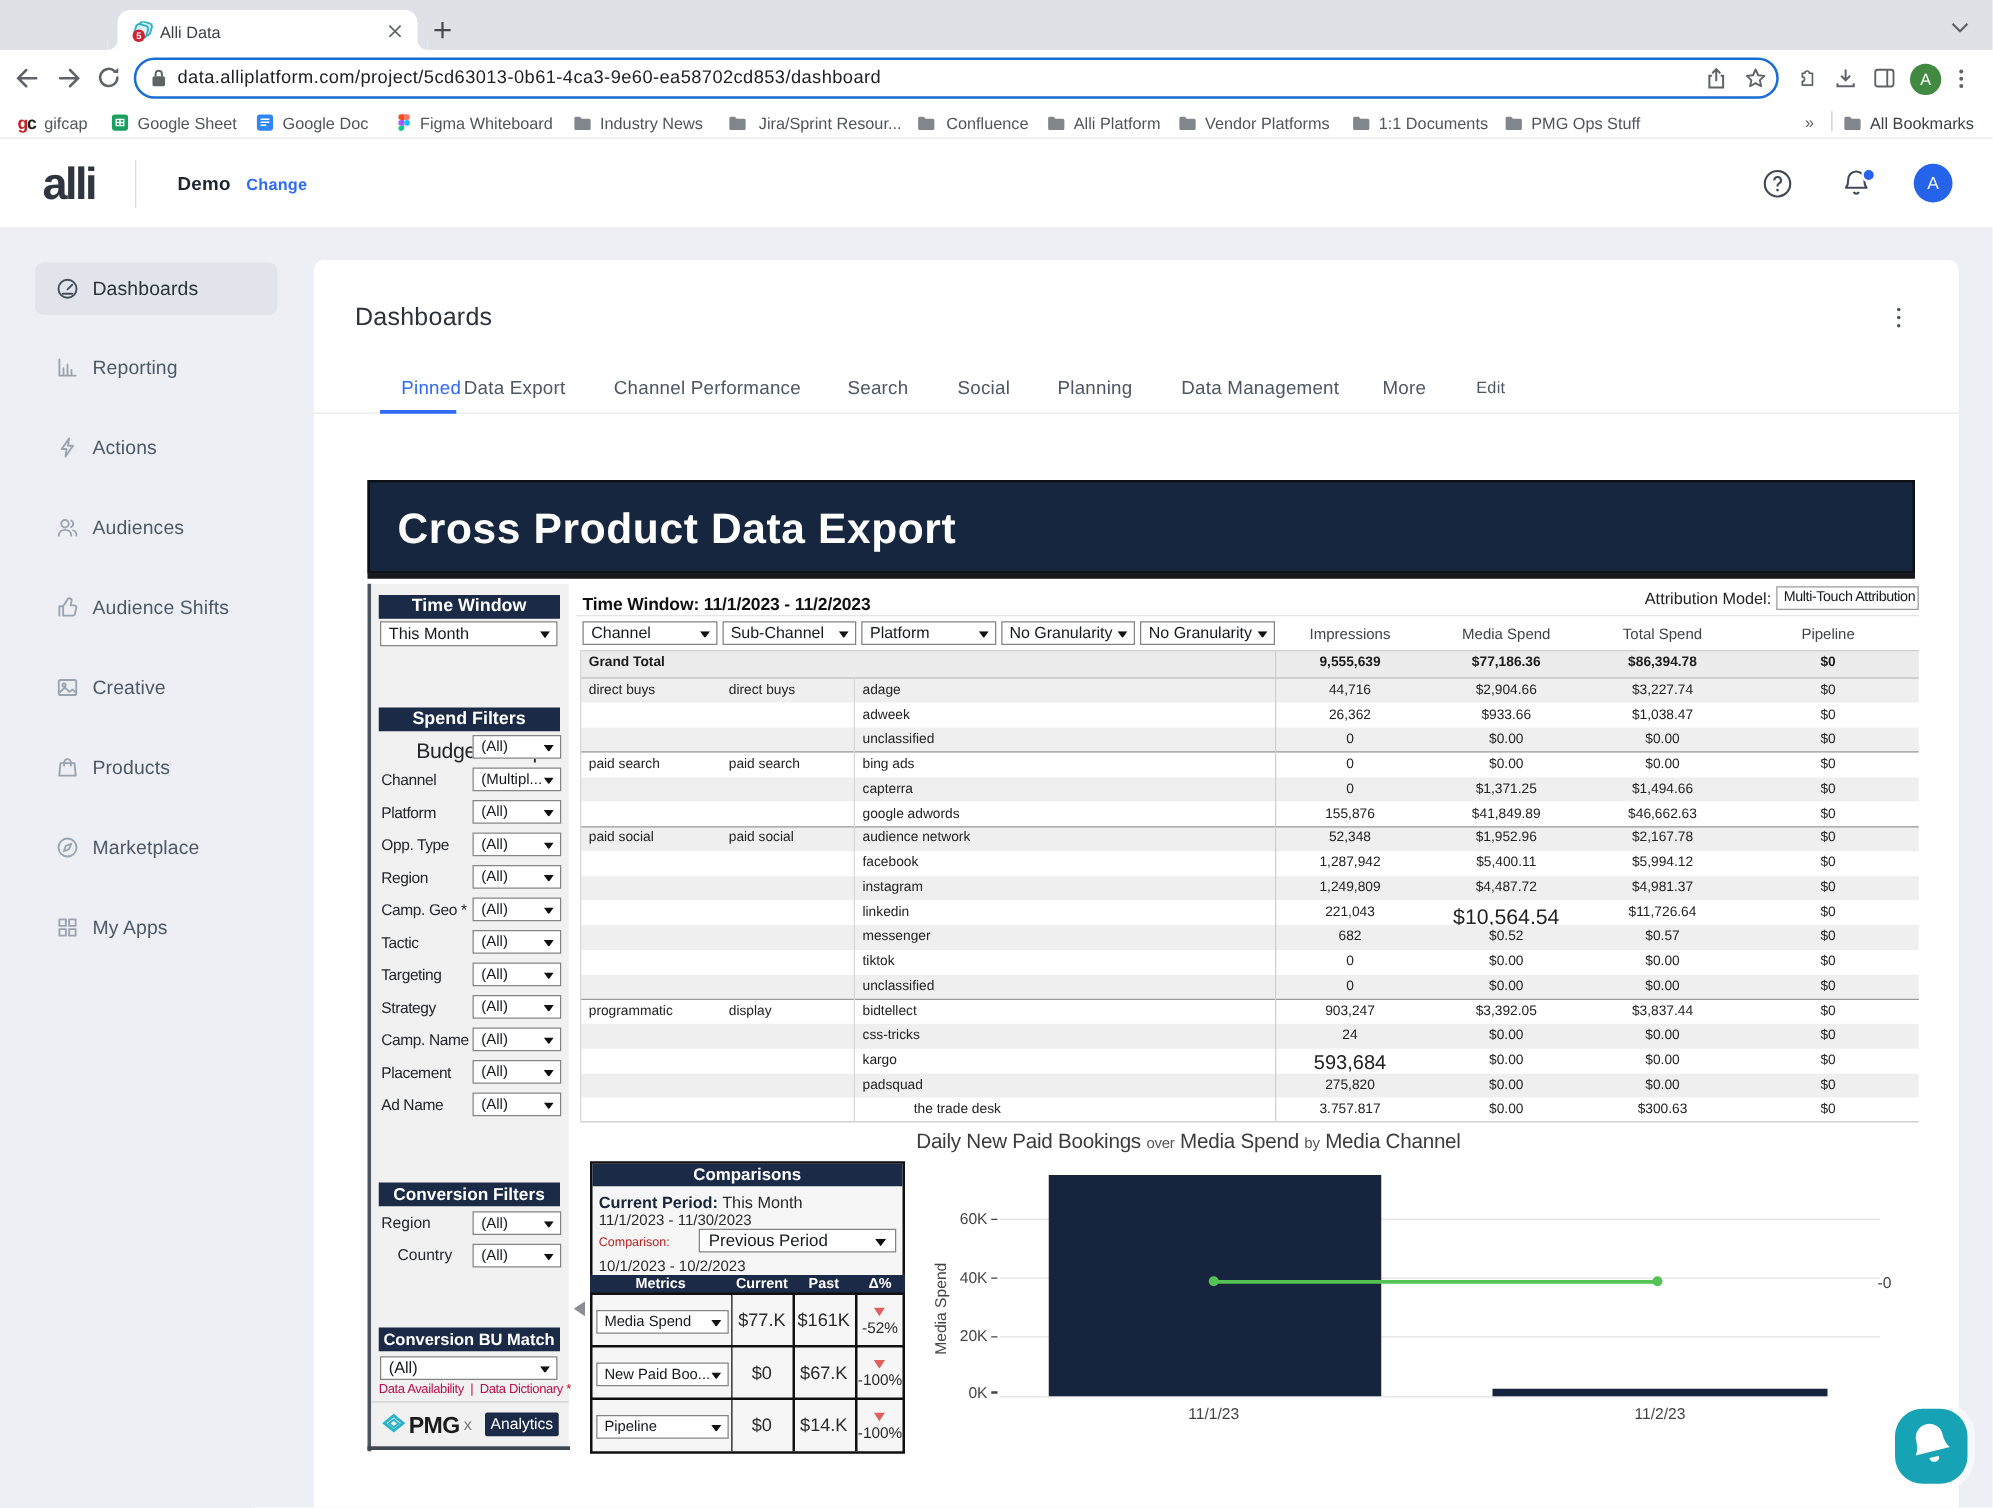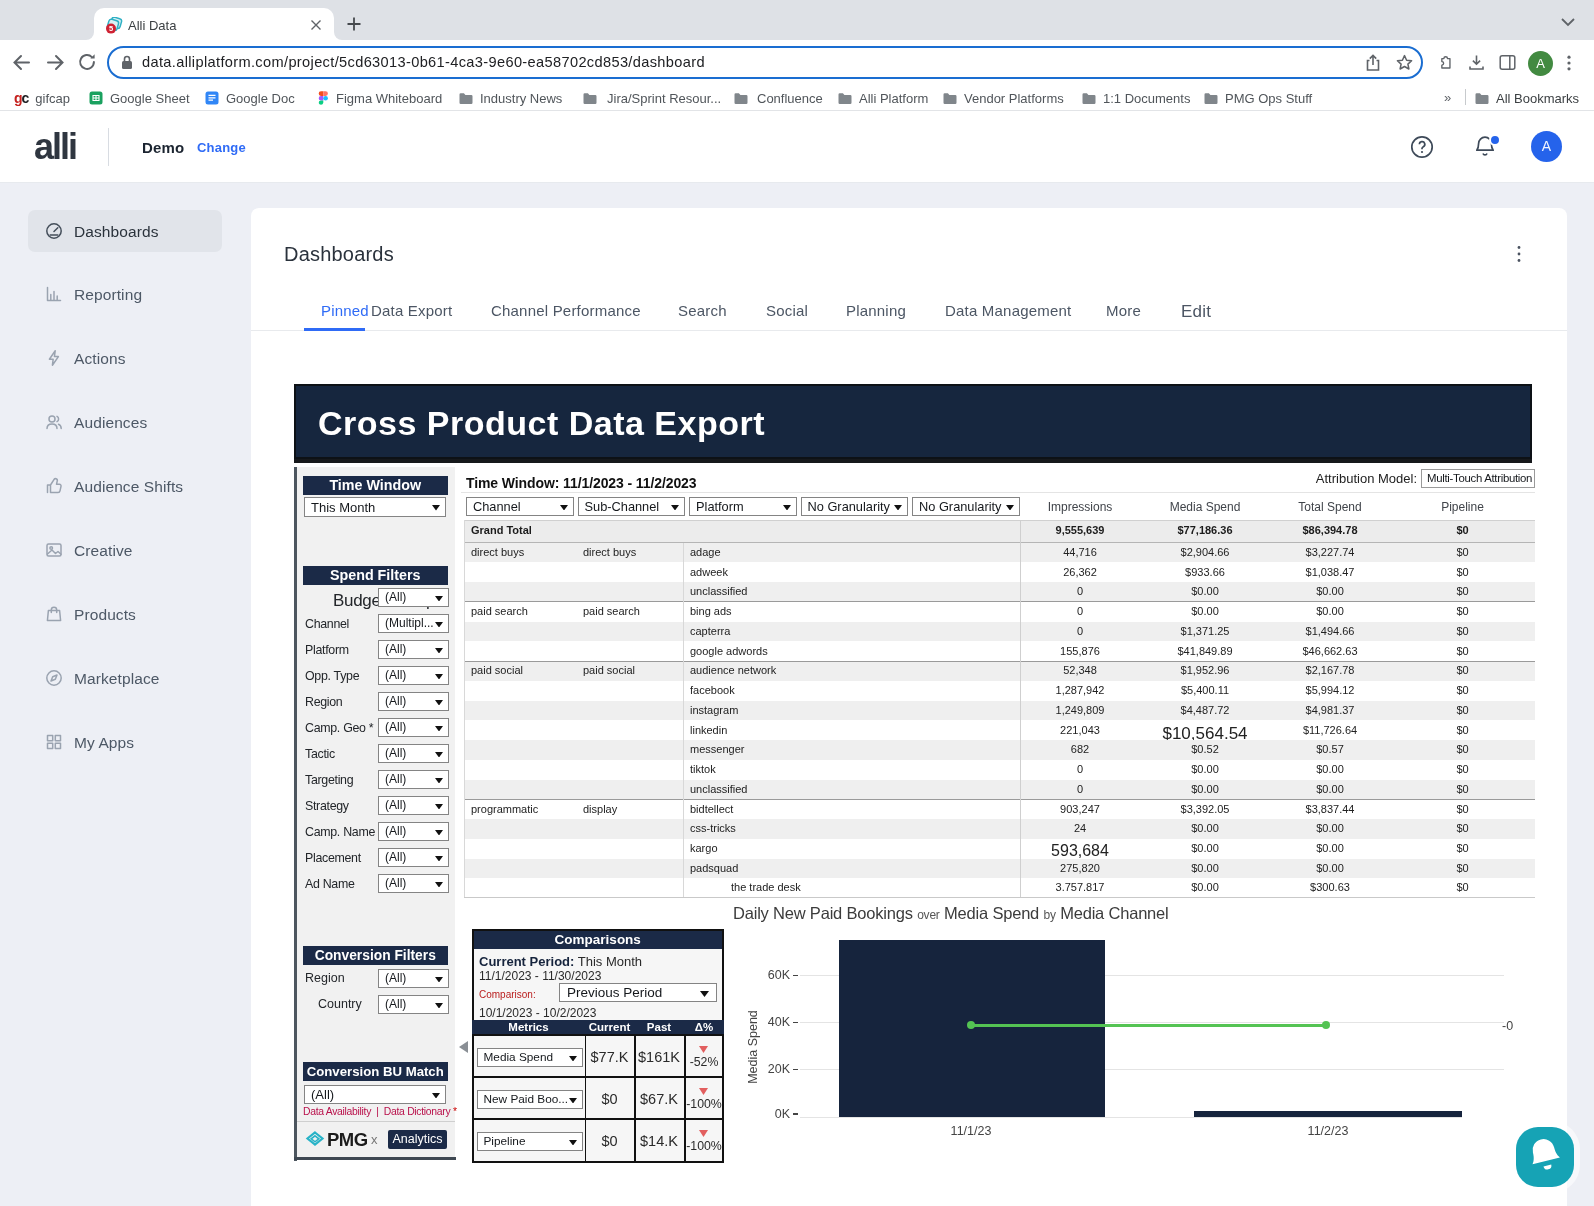--- a/index.html
+++ b/index.html
@@ -243,21 +243,21 @@
     <circle cx="3" cy="15.5" r="1.4" fill="#4a5260"></circle>
   </svg>
 <div class="abs" style="left:321px;top:302px;font-size:15px;color:#2f6bf6;letter-spacing:0.2px;">Pinned</div>
 <div class="abs" style="left:371px;top:302px;font-size:15px;color:#4c5664;letter-spacing:0.2px;">Data Export</div>
 <div class="abs" style="left:491px;top:302px;font-size:15px;color:#4c5664;letter-spacing:0.2px;">Channel Performance</div>
 <div class="abs" style="left:678px;top:302px;font-size:15px;color:#4c5664;letter-spacing:0.2px;">Search</div>
 <div class="abs" style="left:766px;top:302px;font-size:15px;color:#4c5664;letter-spacing:0.2px;">Social</div>
 <div class="abs" style="left:846px;top:302px;font-size:15px;color:#4c5664;letter-spacing:0.2px;">Planning</div>
 <div class="abs" style="left:945px;top:302px;font-size:15px;color:#4c5664;letter-spacing:0.2px;">Data Management</div>
 <div class="abs" style="left:1106px;top:302px;font-size:15px;color:#4c5664;letter-spacing:0.2px;">More</div>
-<div class="abs" style="left:1181px;top:302px;font-size:17px;color:#4c5664;letter-spacing:0.2px;">Edit</div>
+<div class="abs" style="left:1181px;top:302px;font-size:13px;color:#4c5664;letter-spacing:0.2px;">Edit</div>
 <div class="abs" style="left:251px;top:330px;width:1316px;height:1px;background:#e8eaed;"></div>
 <div class="abs" style="left:304px;top:328px;width:61px;height:3px;background:#2f6bf6;"></div>
 <div class="abs" style="left:294px;top:384px;width:1238px;height:75px;background:#16263e;border:2px solid #0d1116;"></div>
 <div class="abs" style="left:294px;top:459px;width:1238px;height:4px;background:#16181b;"></div>
 <div class="abs" style="left:318px;top:404px;font-size:34px;font-weight:bold;color:#fff;letter-spacing:0.5px;">Cross Product Data Export</div>
 <div class="abs" style="left:294px;top:467px;width:3px;height:694px;background:#4d565f;"></div>
 <div class="abs" style="left:297px;top:467px;width:158px;height:690px;background:#f1f1f1;"></div>
 <div class="abs" style="left:294px;top:1157px;width:162px;height:3px;background:#3f4852;"></div>
 <div class="abs" style="left:303px;top:475.5px;width:144.5px;height:19px;background:#1b2a47;color:#fff;font-size:14.3px;font-weight:bold;text-align:center;line-height:19px;white-space:nowrap;">Time Window</div>
 <div class="abs" style="left:304px;top:497px;width:142px;height:19.5px;background:#fff;border:1px solid #848484;">

